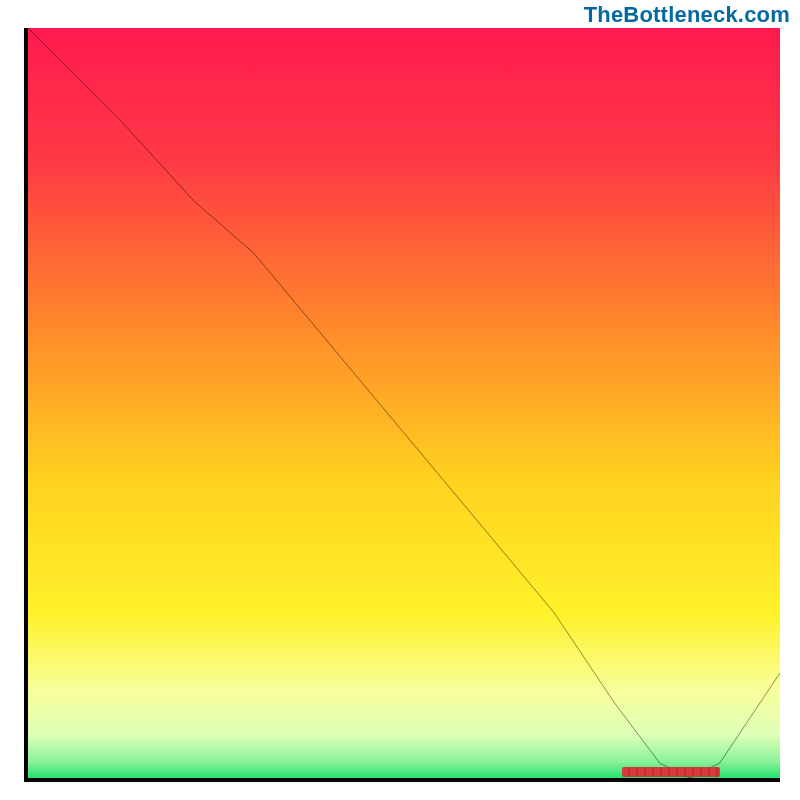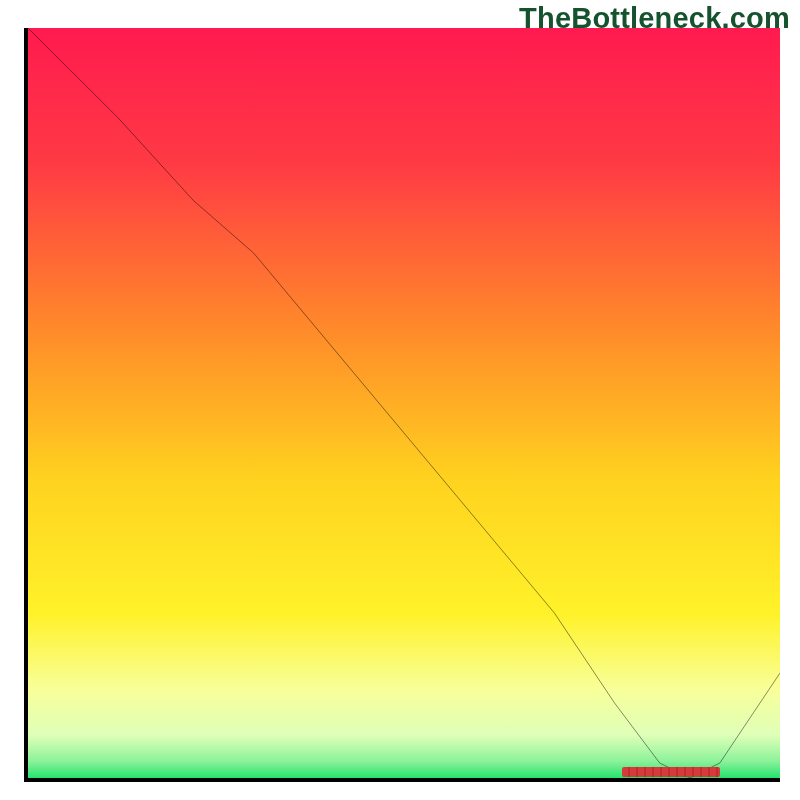--- a/index.html
+++ b/index.html
@@ -13,23 +13,23 @@
   }
   .stage {
     position: relative;
     width: 800px;
     height: 800px;
   }
   .watermark {
     position: absolute;
     top: 2px;
     right: 10px;
-    font-size: 29px;
+    font-size: 22px;
     font-weight: 600;
-    color: #14532d;
+    color: #0369a1;
     letter-spacing: 0.2px;
     user-select: none;
   }
   .plot-area {
     position: absolute;
     left: 24px;
     top: 28px;
     width: 752px;
     height: 750px;
     border-left: 4px solid #000;

